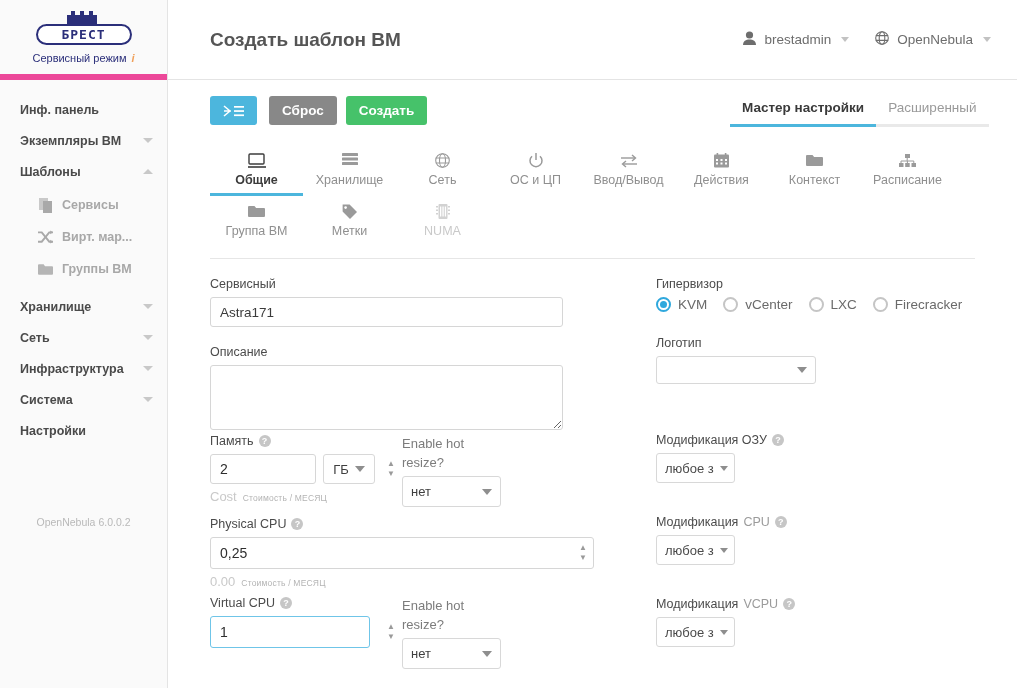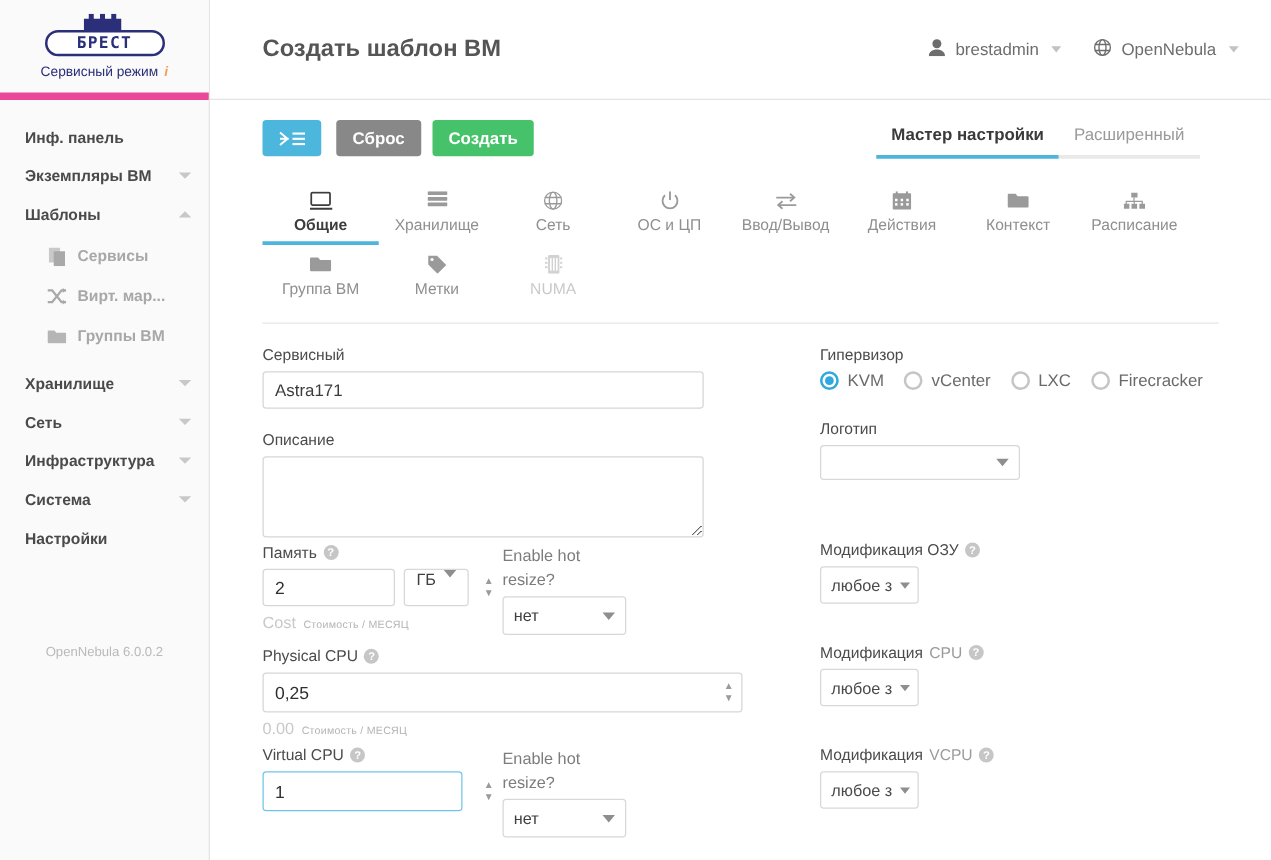--- a/index.html
+++ b/index.html
@@ -106,21 +106,21 @@
     background: #888; color:#fff; height:29px; padding: 0 13px;
     font-size: 13.5px; font-weight:700;
   }
   .btn-create {
     background: #46c26a; color:#fff; height:29px; padding: 0 13px;
     font-size: 13.5px; font-weight:700; margin-left: 9px;
   }
   .btn-reset { margin-left: 12px; }
 
   .wizard-tabs {
-    position:absolute; left: 533px; top: 16px;
+    position:absolute; left: 562px; top: 16px;
     display:flex; align-items:flex-end; gap: 0;
   }
   .wtab {
     font-size: 13.5px; padding: 4px 12px 9px 12px; cursor:pointer; white-space:nowrap;
   }
   .wtab.active { color:#3a3a3a; font-weight:700; border-bottom: 3px solid #4cb6dd; }
   .wtab.inactive { color:#9a9a9a; border-bottom: 3px solid #e9e9e9; }
 
   
   .panel { padding: 0 42px 0 42px; flex:1; min-height:0; }
@@ -189,21 +189,21 @@
     font-size: 14px; color:#2e2e2e; padding: 0 26px 0 9px;
     font-family:"Liberation Sans",sans-serif; width: 106px;
   }
   .spin-arrows {
     position:absolute; right: 7px; top:50%; transform:translateY(-50%);
     display:flex; flex-direction:column; gap:2px; color:#9a9a9a; line-height:1;
   }
   .spin-arrows div { font-size:8px; }
   .unit-sel {
     width: 52px; height:30px; margin-left: 7px; border:1px solid #d8d8d8; border-radius:3px;
-    display:flex; justify-content:center; gap:6px; background:#fff;
+    display:flex; align-items:center; justify-content:center; gap:6px; background:#fff;
     font-size:13px; color:#3f3f3f; cursor:pointer;
   }
   .cost-line { display:flex; align-items:baseline; gap:6px; margin-top: 5px; }
   .cost-val { font-size: 13px; color:#c9c9c9; }
   .cost-label { font-size: 8.5px; color:#b4b4b4; letter-spacing:0.2px; }
 
   .small-sel {
     width: 79px; height: 30px; border:1px solid #d8d8d8; border-radius:3px; background:#fff;
     display:flex; align-items:center; justify-content:space-between; padding: 0 6px 0 8px;
     font-size:13px; color:#4b4b4b; cursor:pointer; overflow:hidden; white-space:nowrap;

